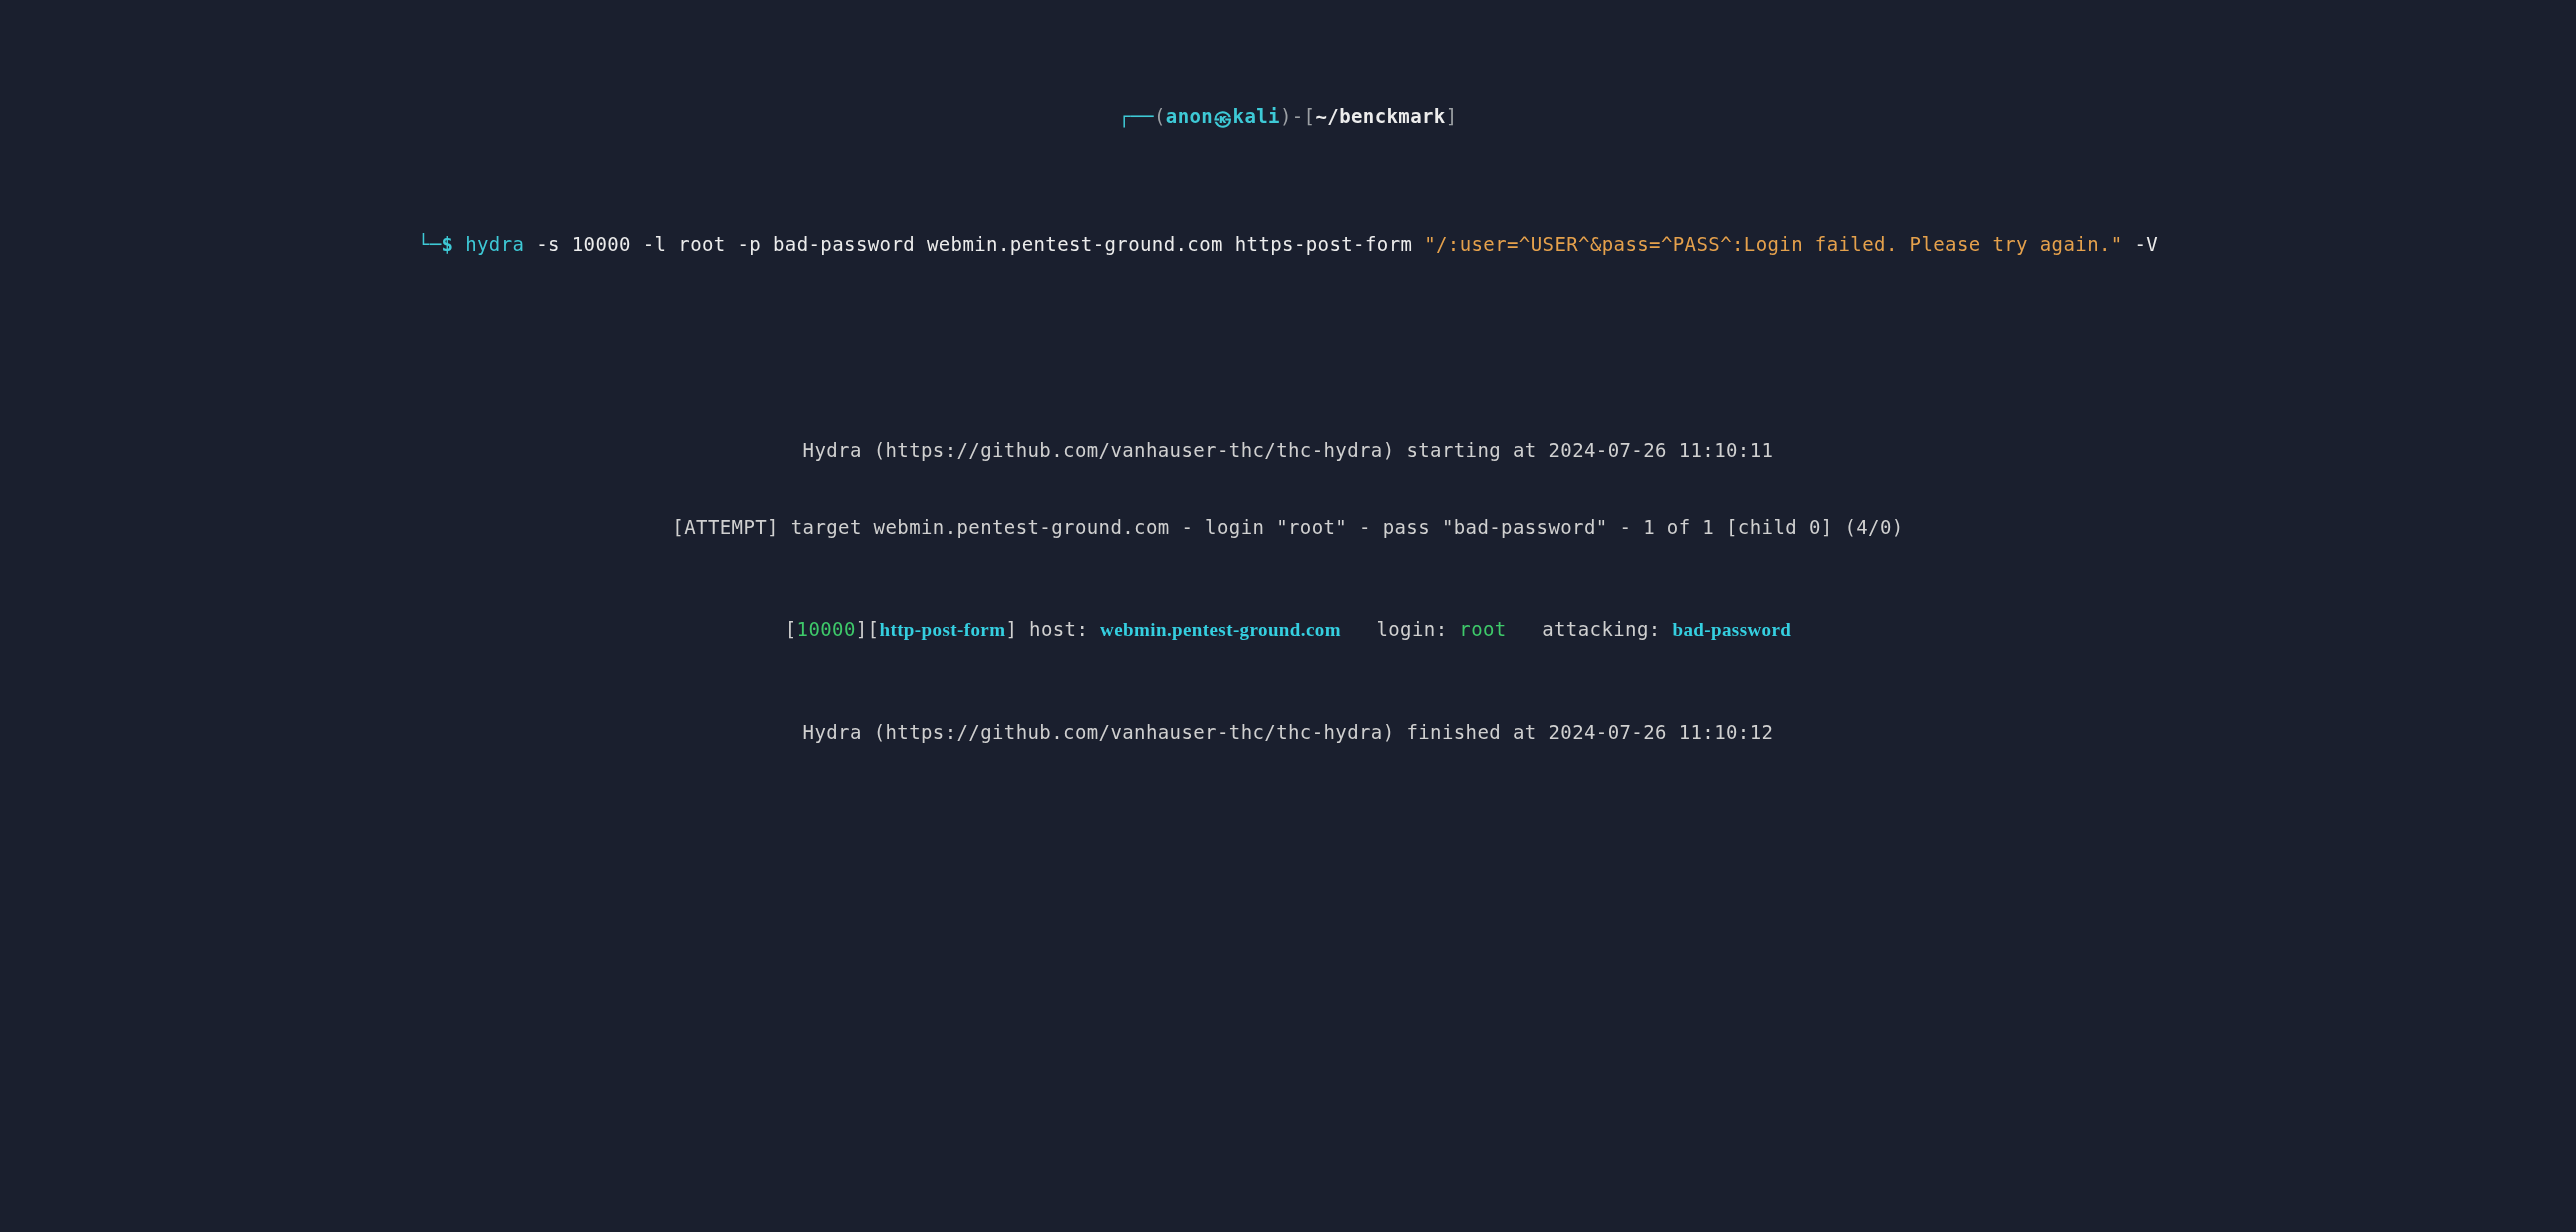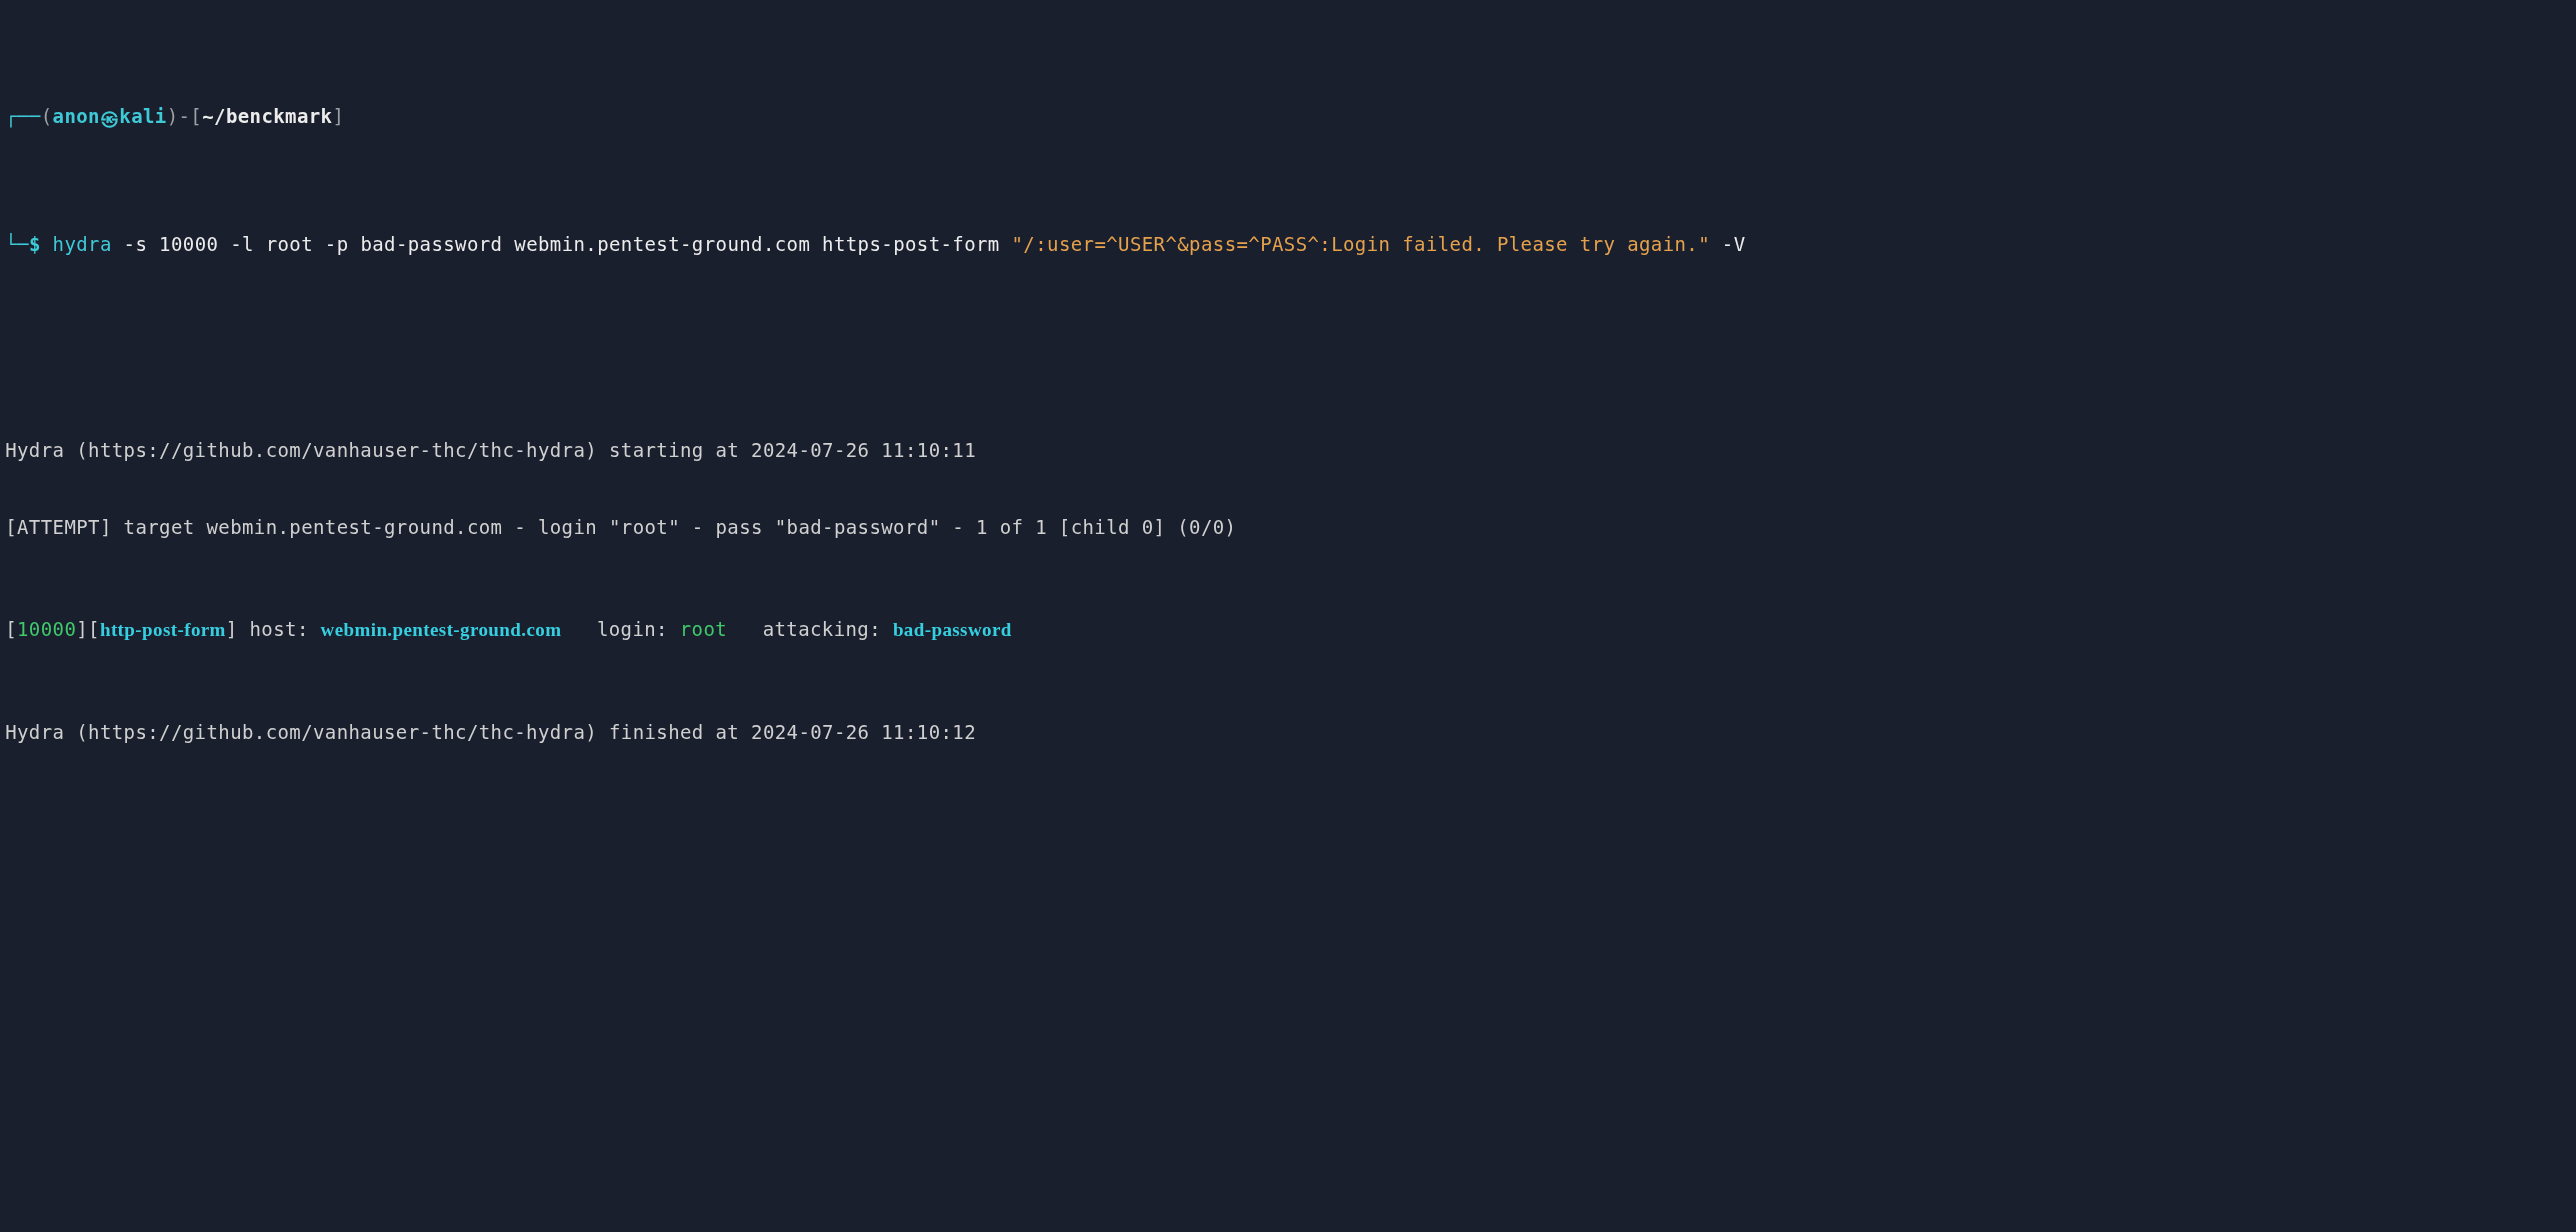--- a/index.html
+++ b/index.html
@@ -13,21 +13,21 @@
     width: 2576px;
     height: 1233px;
     overflow: hidden;
   }
   .terminal {
     padding: 1.7px 5.2px;
     white-space: pre-wrap;
     word-break: break-all;
     letter-spacing: 0.4px;
   }
-  .line { display: block; }
+  .line { display: block; text-align: center; }
   .cy  { color: #3ec9d6; }
   .gr  { color: #9ca0a4; }
   .bold{ font-weight: bold; }
   .wht { color: #ececec; }
   .or  { color: #e5a14c; }
   .tcy { color: #35cfe0; font-weight: bold; font-family: Liberation Serif, serif; }
   .tgr { color: #3ec96a; font-weight: normal; }
   .skull { position: relative; top: 1.7px; }
 </style>
 </head>
@@ -37,21 +37,21 @@
 
   
   <span class="line"><span class="cy bold">┌──</span><span class="gr">(</span><span class="cy bold">anon</span><span class="cy bold skull">㉿</span><span class="cy bold">kali</span><span class="gr">)</span><span class="gr">-[</span><span class="wht bold">~/benckmark</span><span class="gr">]</span></span>
 
   
   <span class="line"><span class="cy bold">└─</span><span class="cy bold">$</span><span> </span><span class="cy">hydra</span><span class="wht"> -s 10000 -l root -p bad-password webmin.pentest-ground.com https-post-form </span><span class="or">"/:user=^USER^&amp;pass=^PASS^:Login failed. Please try again."</span><span class="wht"> -V</span></span>
 
   
   <span class="line"><span> </span></span>
   <span class="line"><span>Hydra (https://github.com/vanhauser-thc/thc-hydra) starting at 2024-07-26 11:10:11</span></span>
-  <span class="line"><span>[ATTEMPT] target webmin.pentest-ground.com - login "root" - pass "bad-password" - 1 of 1 [child 0] (0/0)</span></span>
+  <span class="line"><span>[ATTEMPT] target webmin.pentest-ground.com - login "root" - pass "bad-password" - 1 of 1 [child 0] (4/0)</span></span>
 
   <span class="line"><span>[</span><span class="tgr">10000</span><span>][</span><span class="tcy">http-post-form</span><span>]</span><span> host: </span><span class="tcy">webmin.pentest-ground.com</span><span>   login: </span><span class="tgr">root</span><span>   attacking: </span><span class="tcy">bad-password</span></span>
 
   <span class="line"><span>Hydra (https://github.com/vanhauser-thc/thc-hydra) finished at 2024-07-26 11:10:12</span></span>
 
   <span class="line"> </span>
 
   
   
 

